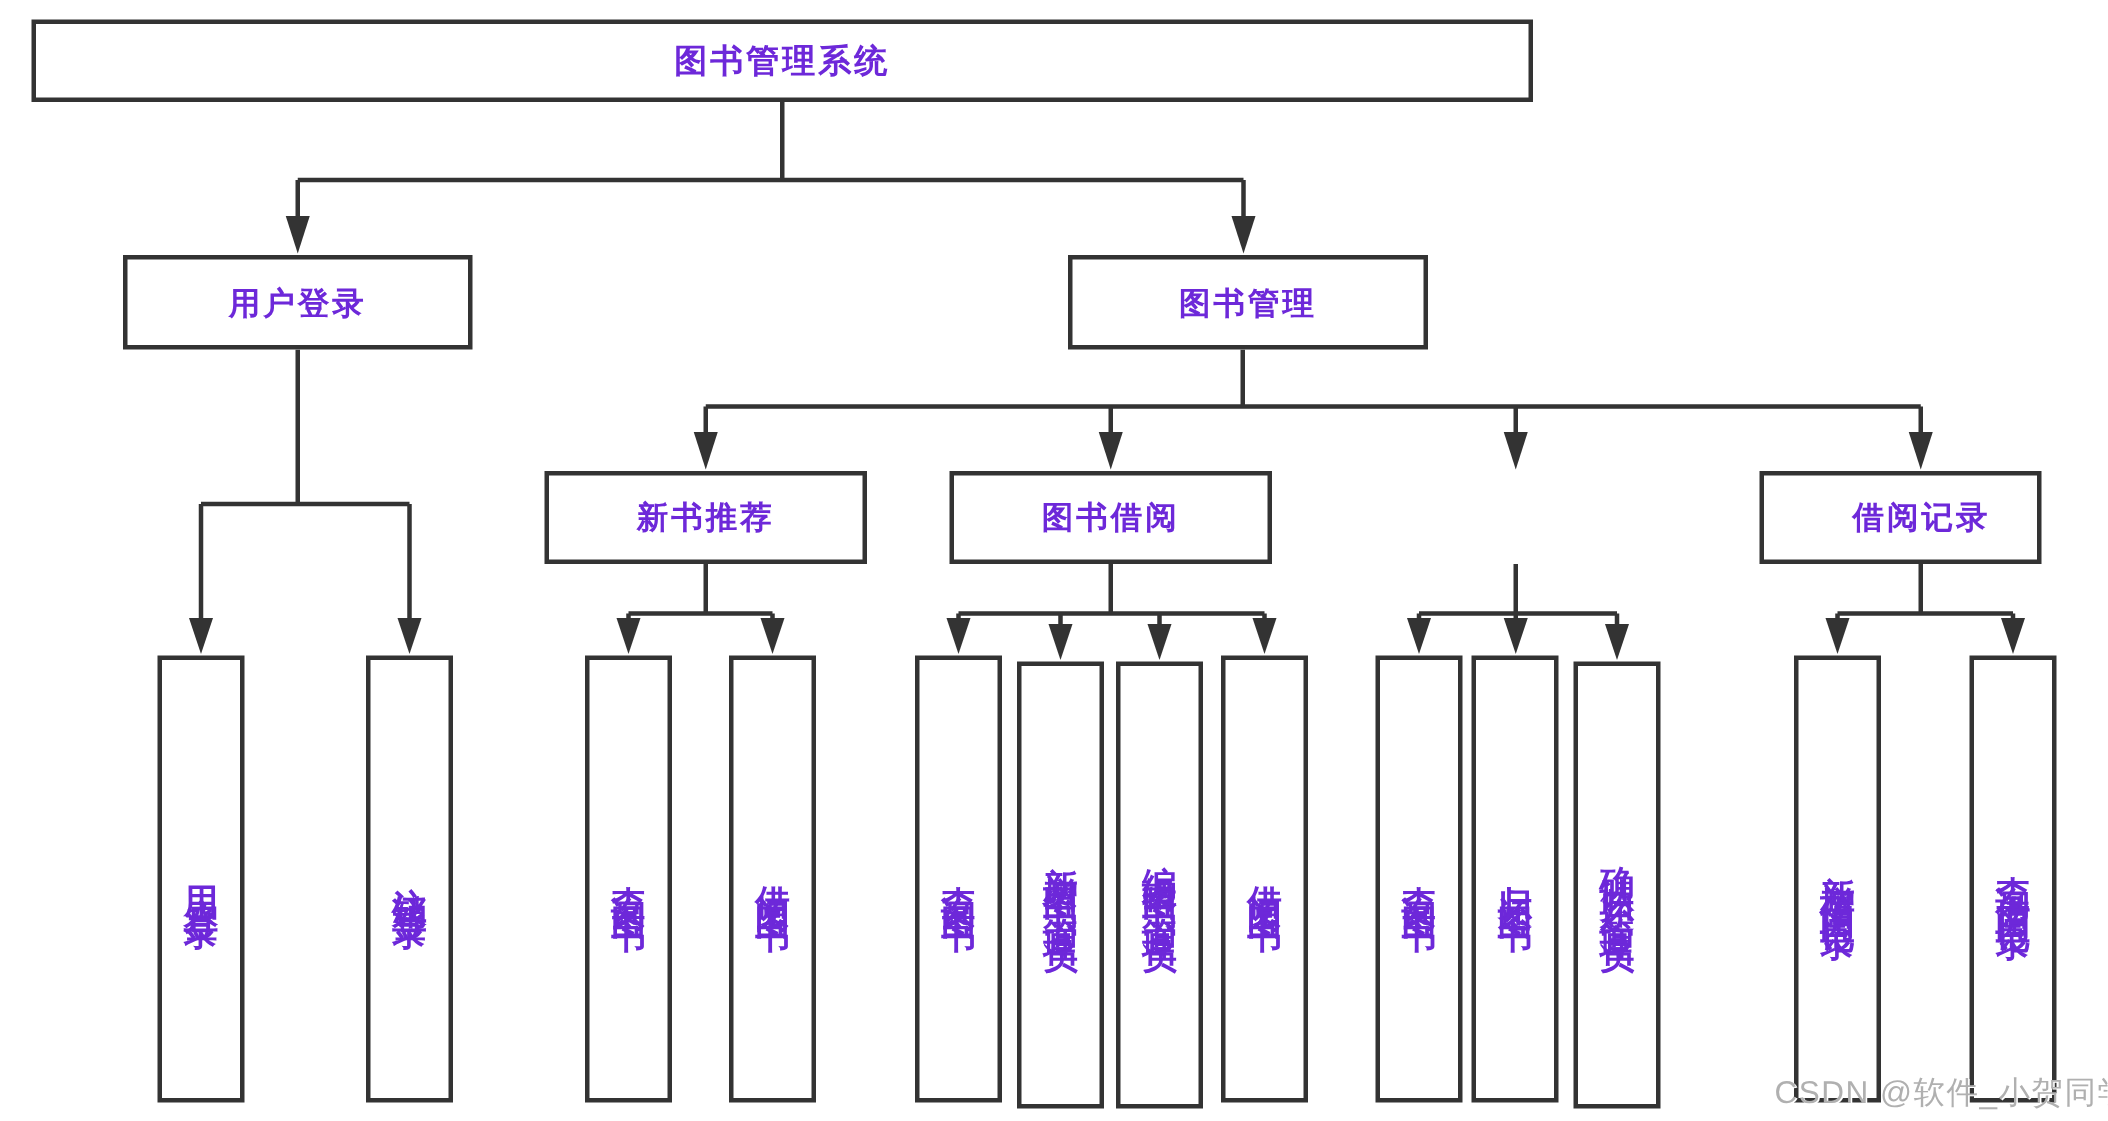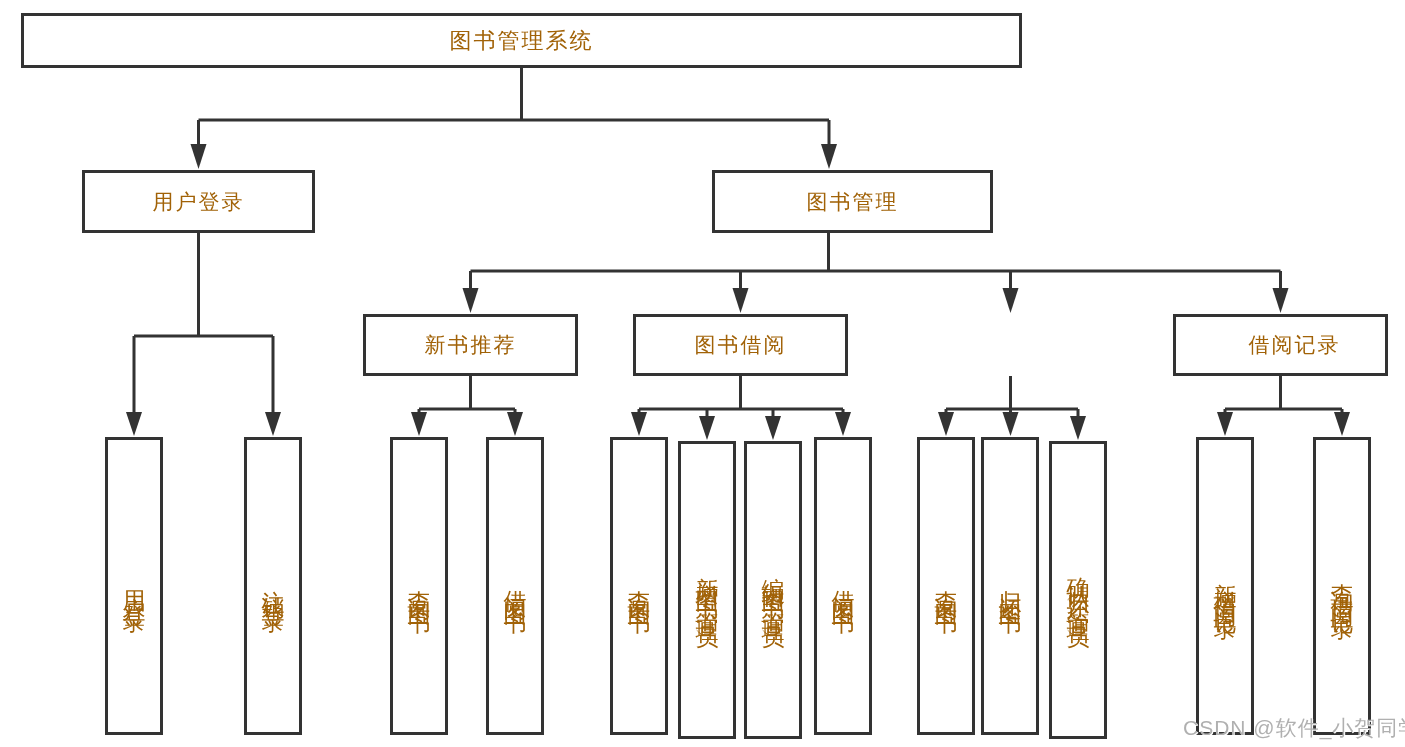--- a/index.html
+++ b/index.html
@@ -8,21 +8,21 @@
     font-family:"Liberation Sans","DejaVu Sans",sans-serif;
     color:#222222;overflow:hidden;
   }
   .stage{position:absolute;inset:0;width:1405px;height:747px;}
   svg.wires{position:absolute;left:0;top:0;z-index:1;}
   .node{
     position:absolute;box-sizing:border-box;background:#ffffff;
     border:3px solid #333333;display:flex;align-items:center;justify-content:center;
     z-index:2;
   }
-  .node .lbl{color:#a16207;letter-spacing:2px;white-space:nowrap;}
+  .node .lbl{color:#6d28d9;letter-spacing:2px;white-space:nowrap;font-weight:bold;}
   .root .lbl{font-size:22px;}
   .lv2 .lbl,.lv3 .lbl{font-size:21px;}
   .leaf .lbl{
     writing-mode:vertical-rl;text-orientation:mixed;
     font-size:23px;letter-spacing:7px;line-height:1.0;white-space:nowrap;
   }
   .watermark{
     position:absolute;left:1183px;top:714px;z-index:5;
     font-size:21px;color:#b0b0b0;letter-spacing:1px;white-space:nowrap;
     text-shadow:1px 1px 0 #ffffff;
@@ -69,31 +69,31 @@
     <polygon points="1334,412 1350,412 1342,436" fill="#333333" stroke="none"></polygon>
   </svg>
 
   <div class="node root" style="left:21px;top:13px;width:1001px;height:55px;">
     <span class="lbl">图书管理系统</span>
   </div>
 
   <div class="node lv2" style="left:82px;top:170px;width:233px;height:63px;">
     <span class="lbl">用户登录</span>
   </div>
-  <div class="node lv2" style="left:712px;top:170px;width:281px;height:63px;">
+  <div class="node lv2" style="left:712px;top:170px;width:240px;height:63px;">
     <span class="lbl">图书管理</span>
   </div>
 
   <div class="node lv3" style="left:633px;top:314px;width:215px;height:62px;">
     <span class="lbl">图书借阅</span>
   </div>
   <div class="node lv3" style="left:363px;top:314px;width:215px;height:62px;">
     <span class="lbl">新书推荐</span>
   </div>
-  <div class="node lv3" style="left:1173px;top:314px;width:215px;height:62px;padding-left:28px;">
+  <div class="node lv3" style="left:1173px;top:314px;width:188px;height:62px;padding-left:28px;">
     <span class="lbl">借阅记录</span>
   </div>
 
   <div class="node leaf" style="left:105px;top:437px;width:58px;height:298px;">
     <span class="lbl">用户登录</span>
   </div>
   <div class="node leaf" style="left:244px;top:437px;width:58px;height:298px;">
     <span class="lbl">注销登录</span>
   </div>
 

